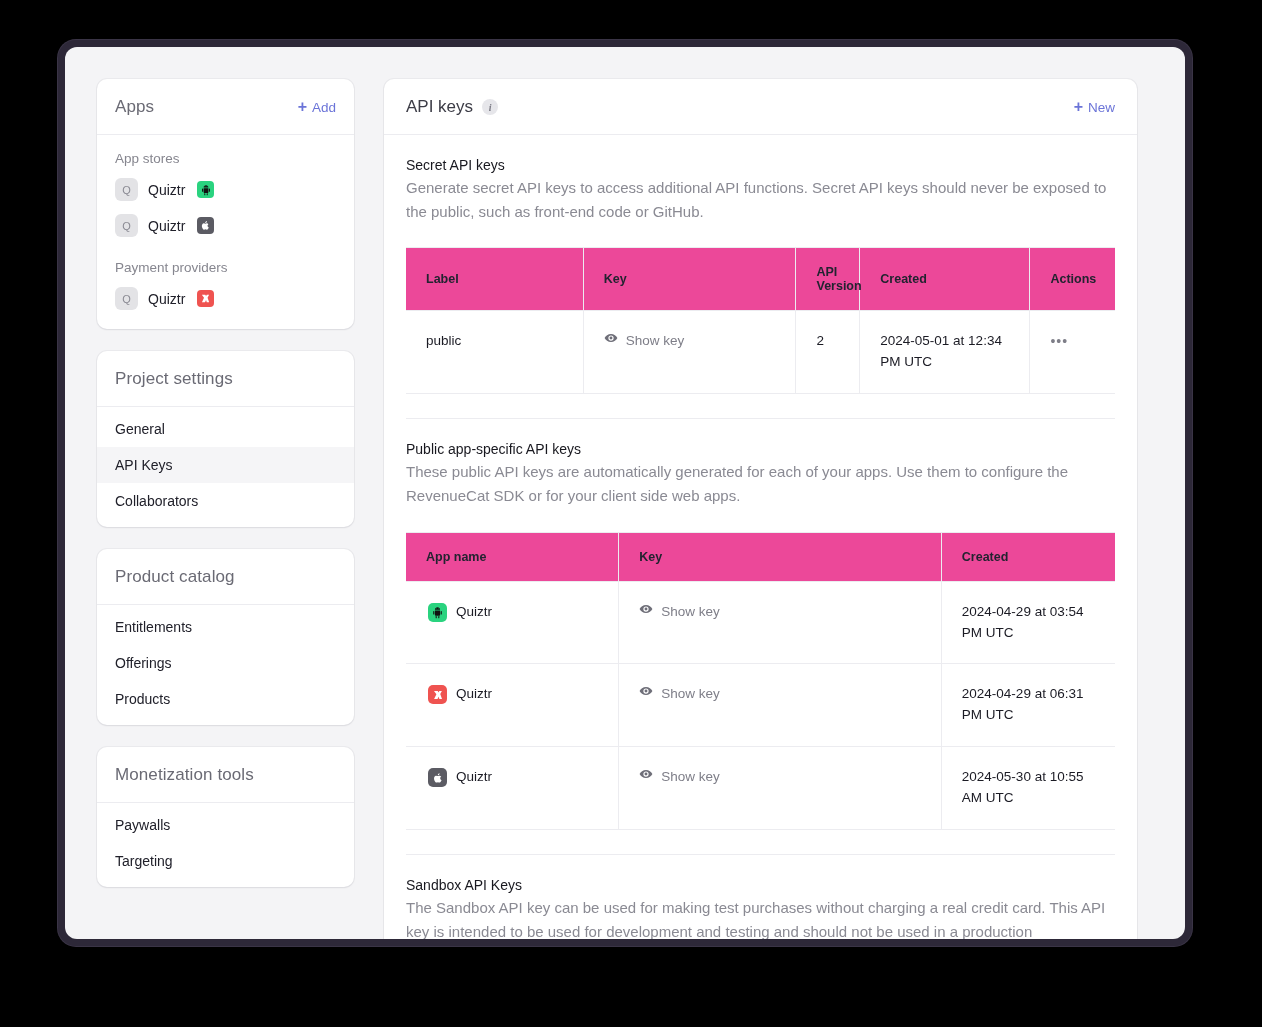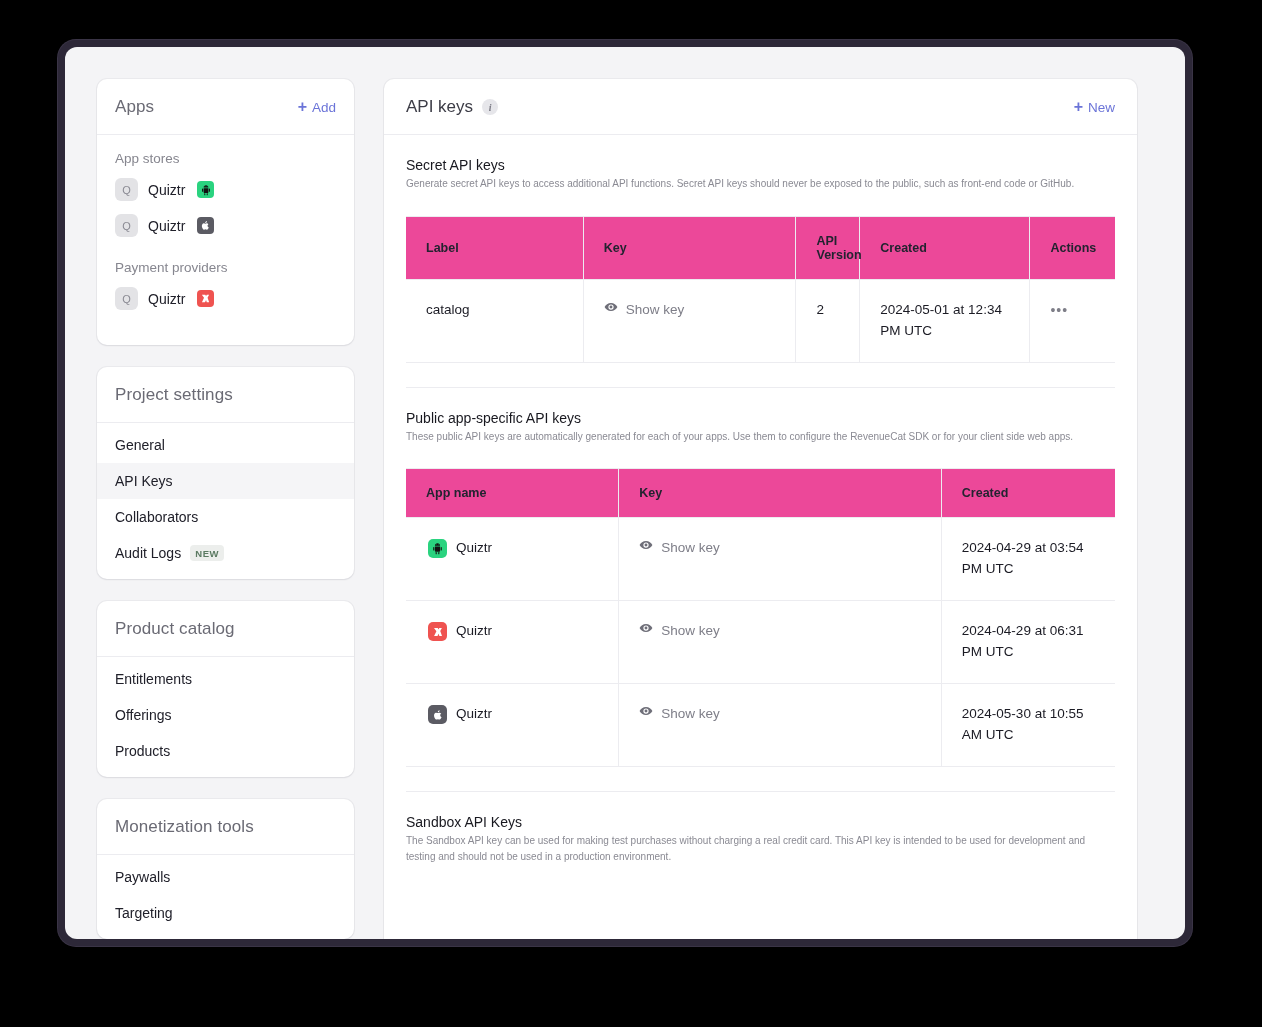--- a/index.html
+++ b/index.html
@@ -80,21 +80,21 @@
   .app-name { font-size: 14px; color: #20202a; }
   .plat {
     width: 17px; height: 17px; border-radius: 4px;
     display: flex; align-items: center; justify-content: center;
     flex: 0 0 17px; margin-left: 2px;
   }
   .plat svg { display: block; }
   .plat.android { background: #2ad37f; }
   .plat.apple   { background: #5b5b63; }
   .plat.stripe  { background: #ef5350; }
-  .app-list { padding-bottom: 28px; }
+  .app-list { padding-bottom: 12px; }
 
   .nav-list { padding: 4px 0 8px 0; }
   .nav-item {
     padding: 10px 18px; font-size: 14px; color: #20202a;
     cursor: pointer; display: flex; align-items: center; gap: 9px;
   }
   .nav-item.active { background: #f5f5f7; }
   .badge-new {
     font-size: 9.5px; letter-spacing: .6px; font-weight: 700;
     color: #5b7a62; background: #eceeec;
@@ -121,21 +121,21 @@
   .info-icon {
     width: 16px; height: 16px; border-radius: 50%;
     background: #e6e6ea; color: #7b7b85;
     font-size: 10px; font-style: italic; font-weight: 700;
     display: flex; align-items: center; justify-content: center;
     font-family: "Liberation Serif", serif;
   }
   #main-body { padding: 22px 0 0 0; }
   .sec { padding: 0 22px; }
   .sec-title { font-size: 14px; color: #18181f; margin-bottom: 3px; }
-  .sec-desc { font-size: 10px; color: #8a8a93; line-height: 1.58; max-width: 776px; }
+  .sec-desc { font-size: 15px; color: #8a8a93; line-height: 1.58; max-width: 776px; }
 
   table { width: 100%; border-collapse: collapse; table-layout: fixed; }
   .tbl-wrap { margin: 24px 0 0 0; padding: 0 22px; }
   thead th {
     background: #ec4899; text-align: left;
     font-size: 12.5px; font-weight: 700; color: #232330;
     padding: 17px 20px; vertical-align: middle;
     border-right: 1px solid #ececf0;
     border-top: 1px solid #ececf0;
     border-bottom: 1px solid #ececf0;
@@ -221,24 +221,20 @@
           </div>
           <div class="nav-list">
             <div class="nav-item">
               <span>General</span>
             </div>
             <div class="nav-item active">
               <span>API Keys</span>
             </div>
             <div class="nav-item">
               <span>Collaborators</span>
-            </div>
-            <div class="nav-item">
-              <span>Audit Logs</span>
-              <span class="badge-new">NEW</span>
             </div>
           </div>
         </div>
 
         <div class="card">
           <div class="card-head">
             <h2>Product catalog</h2>
           </div>
           <div class="nav-list">
             <div class="nav-item">
@@ -299,21 +295,21 @@
                 <tr>
                   <th>Label</th>
                   <th>Key</th>
                   <th>API Version</th>
                   <th>Created</th>
                   <th>Actions</th>
                 </tr>
               </thead>
               <tbody>
                 <tr>
-                  <td>catalog</td>
+                  <td>public</td>
                   <td>
                     <span class="showkey">
                       <svg class="eye" width="14" height="14" viewBox="0 0 24 24" fill="#6f6f79">
                           <path d="M12 5c-5 0-9.3 3.2-11 7 1.7 3.8 6 7 11 7s9.3-3.2 11-7c-1.7-3.8-6-7-11-7zm0 11.5A4.5 4.5 0 1 1 12 7.5a4.5 4.5 0 0 1 0 9zm0-2a2.5 2.5 0 1 0 0-5 2.5 2.5 0 0 0 0 5z"></path>
                         </svg>
                       <span>Show key</span>
                     </span>
                   </td>
                   <td>2</td>
                   <td>2024-05-01 at 12:34 PM UTC</td>

